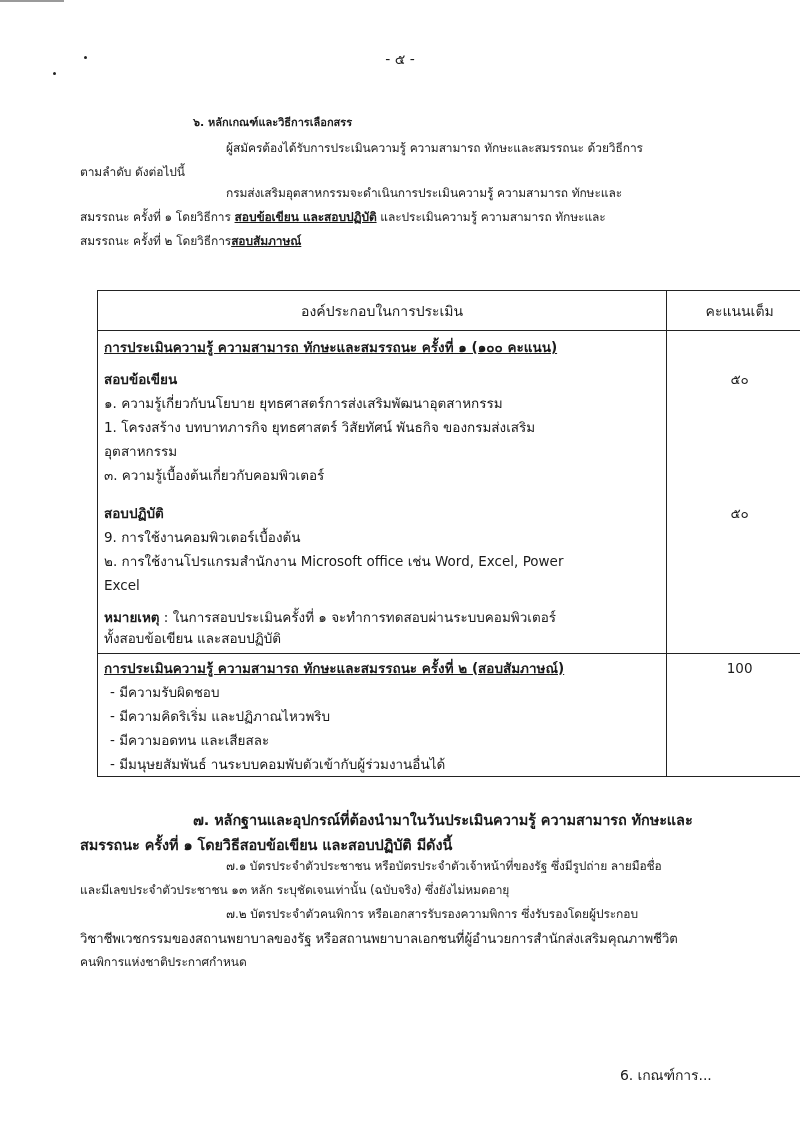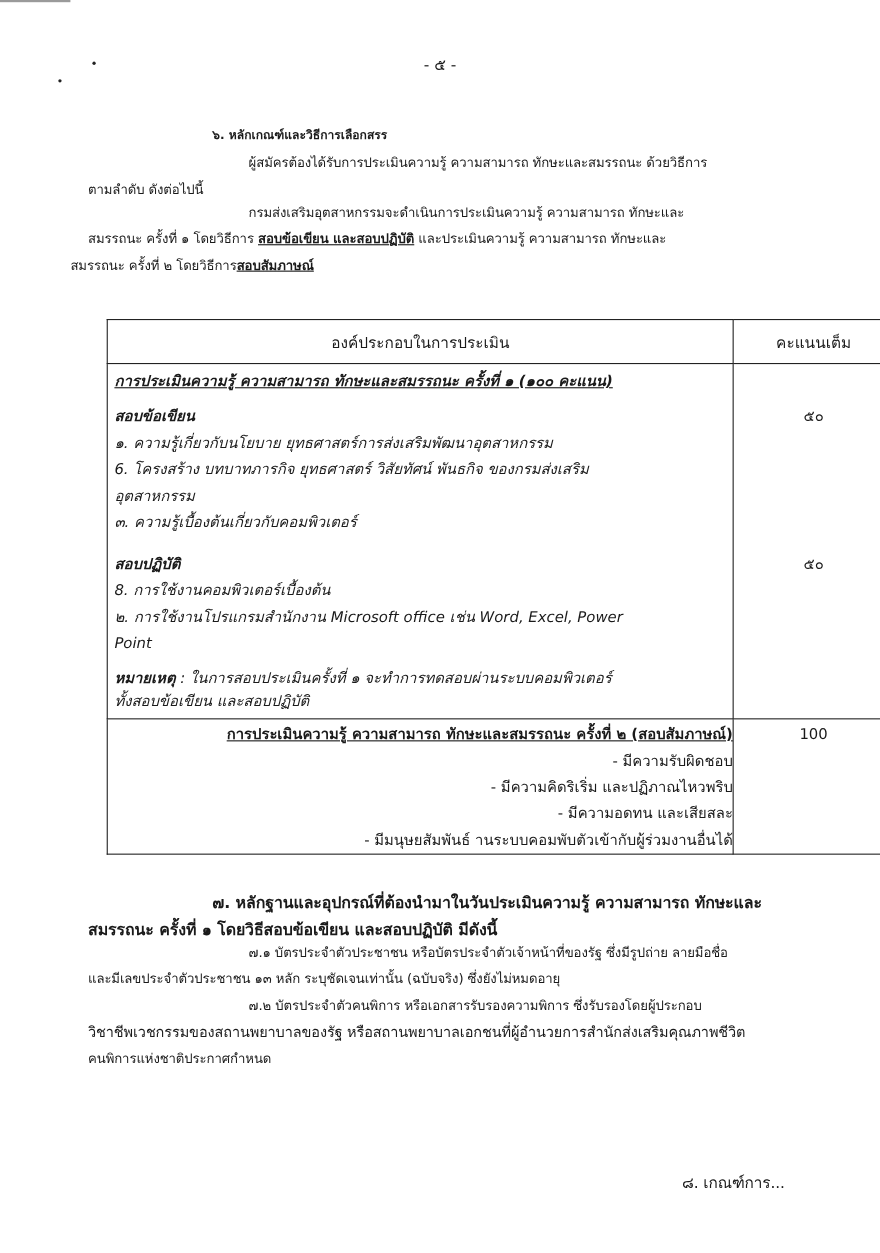--- a/index.html
+++ b/index.html
@@ -49,64 +49,64 @@
 
 <div class="abs page-num">- ๕ -</div>
 
 <div class="abs h6">๖. หลักเกณฑ์และวิธีการเลือกสรร</div>
 <div class="abs line" style="left:226px;top:138px;">ผู้สมัครต้องได้รับการประเมินความรู้ ความสามารถ ทักษะและสมรรถนะ ด้วยวิธีการ</div>
 <div class="abs line" style="left:80px;top:162px;">ตามลำดับ ดังต่อไปนี้</div>
 <div class="abs line" style="left:226px;top:183px;">กรมส่งเสริมอุตสาหกรรมจะดำเนินการประเมินความรู้ ความสามารถ ทักษะและ</div>
 <div class="abs line" style="left:80px;top:207px;">
   <span>สมรรถนะ ครั้งที่ ๑ โดยวิธีการ </span><span class="u">สอบข้อเขียน และสอบปฏิบัติ</span><span> และประเมินความรู้ ความสามารถ ทักษะและ</span>
 </div>
-<div class="abs line" style="left:64px;top:231px;">
+<div class="abs line" style="left:80px;top:231px;">
   <span>สมรรถนะ ครั้งที่ ๒ โดยวิธีการ</span><span class="u">สอบสัมภาษณ์</span>
 </div>
 
 <table class="assess">
   <thead>
     <tr>
       <th class="col-a">องค์ประกอบในการประเมิน</th>
       <th class="col-b">คะแนนเต็ม</th>
     </tr>
   </thead>
   <tbody>
     <tr>
-      <td style="padding-top:4px;padding-bottom:4px;font-style:italic;">
+      <td style="padding-top:4px;padding-bottom:4px;">
         <span class="cell-line u">การประเมินความรู้ ความสามารถ ทักษะและสมรรถนะ ครั้งที่ ๑ (๑๐๐ คะแนน)</span>
         <span class="gap-s"></span>
         <span class="cell-line b">สอบข้อเขียน</span>
         <span class="cell-line">๑. ความรู้เกี่ยวกับนโยบาย ยุทธศาสตร์การส่งเสริมพัฒนาอุตสาหกรรม</span>
-        <span class="cell-line">6. โครงสร้าง บทบาทภารกิจ ยุทธศาสตร์ วิสัยทัศน์ พันธกิจ ของกรมส่งเสริม</span>
+        <span class="cell-line">1. โครงสร้าง บทบาทภารกิจ ยุทธศาสตร์ วิสัยทัศน์ พันธกิจ ของกรมส่งเสริม</span>
         <span class="cell-line">อุตสาหกรรม</span>
         <span class="cell-line">๓. ความรู้เบื้องต้นเกี่ยวกับคอมพิวเตอร์</span>
         <span class="gap"></span>
         <span class="cell-line b">สอบปฏิบัติ</span>
-        <span class="cell-line">8. การใช้งานคอมพิวเตอร์เบื้องต้น</span>
+        <span class="cell-line">9. การใช้งานคอมพิวเตอร์เบื้องต้น</span>
         <span class="cell-line">๒. การใช้งานโปรแกรมสำนักงาน Microsoft office เช่น Word, Excel, Power</span>
-        <span class="cell-line">Point</span>
+        <span class="cell-line">Excel</span>
         <span class="gap-s"></span>
         <span class="cell-line"><span class="b">หมายเหตุ</span><span> : ในการสอบประเมินครั้งที่ ๑ จะทำการทดสอบผ่านระบบคอมพิวเตอร์</span></span>
         <span class="cell-line" style="height:20px;line-height:18px;">ทั้งสอบข้อเขียน และสอบปฏิบัติ</span>
       </td>
       <td class="score" style="padding-top:4px;">
         <span class="score-val"></span>
         <span class="gap-s"></span>
         <span class="score-val">๕๐</span>
         <span class="score-val"></span>
           <span class="score-val"></span>
           <span class="score-val"></span>
           <span class="score-val"></span>
         <span class="gap"></span>
         <span class="score-val">๕๐</span>
       </td>
     </tr>
     <tr>
-      <td style="padding-top:2px;padding-bottom:0;text-align:right;">
+      <td style="padding-top:2px;padding-bottom:0;">
         <span class="cell-line u">การประเมินความรู้ ความสามารถ ทักษะและสมรรถนะ ครั้งที่ ๒ (สอบสัมภาษณ์)</span>
         <span class="cell-line ind">- มีความรับผิดชอบ</span>
         <span class="cell-line ind">- มีความคิดริเริ่ม และปฏิภาณไหวพริบ</span>
         <span class="cell-line ind">- มีความอดทน และเสียสละ</span>
         <span class="cell-line ind">- มีมนุษยสัมพันธ์ านระบบคอมพับตัวเข้ากับผู้ร่วมงานอื่นได้</span>
       </td>
       <td class="score" style="padding-top:2px;">
         <span class="score-val">100</span>
       </td>
     </tr>
@@ -114,13 +114,13 @@
 </table>
 
 <div class="abs line b h7" style="left:193px;top:808px;">๗. หลักฐานและอุปกรณ์ที่ต้องนำมาในวันประเมินความรู้ ความสามารถ ทักษะและ</div>
 <div class="abs line b h7" style="left:80px;top:833px;">สมรรถนะ ครั้งที่ ๑ โดยวิธีสอบข้อเขียน และสอบปฏิบัติ มีดังนี้</div>
 <div class="abs line" style="left:226px;top:856px;">๗.๑ บัตรประจำตัวประชาชน หรือบัตรประจำตัวเจ้าหน้าที่ของรัฐ ซึ่งมีรูปถ่าย ลายมือชื่อ</div>
 <div class="abs line" style="left:80px;top:880px;">และมีเลขประจำตัวประชาชน ๑๓ หลัก ระบุชัดเจนเท่านั้น (ฉบับจริง) ซึ่งยังไม่หมดอายุ</div>
 <div class="abs line" style="left:226px;top:904px;">๗.๒ บัตรประจำตัวคนพิการ หรือเอกสารรับรองความพิการ ซึ่งรับรองโดยผู้ประกอบ</div>
 <div class="abs line" style="left:80px;top:928px;font-size:13.2px;">วิชาชีพเวชกรรมของสถานพยาบาลของรัฐ หรือสถานพยาบาลเอกชนที่ผู้อำนวยการสำนักส่งเสริมคุณภาพชีวิต</div>
 <div class="abs line" style="left:80px;top:952px;">คนพิการแห่งชาติประกาศกำหนด</div>
 
-<div class="abs line" style="left:620px;top:1064px;font-size:14px;">๘. เกณฑ์การ...</div>
+<div class="abs line" style="left:620px;top:1064px;font-size:14px;">6. เกณฑ์การ...</div>
 
 </body></html>

